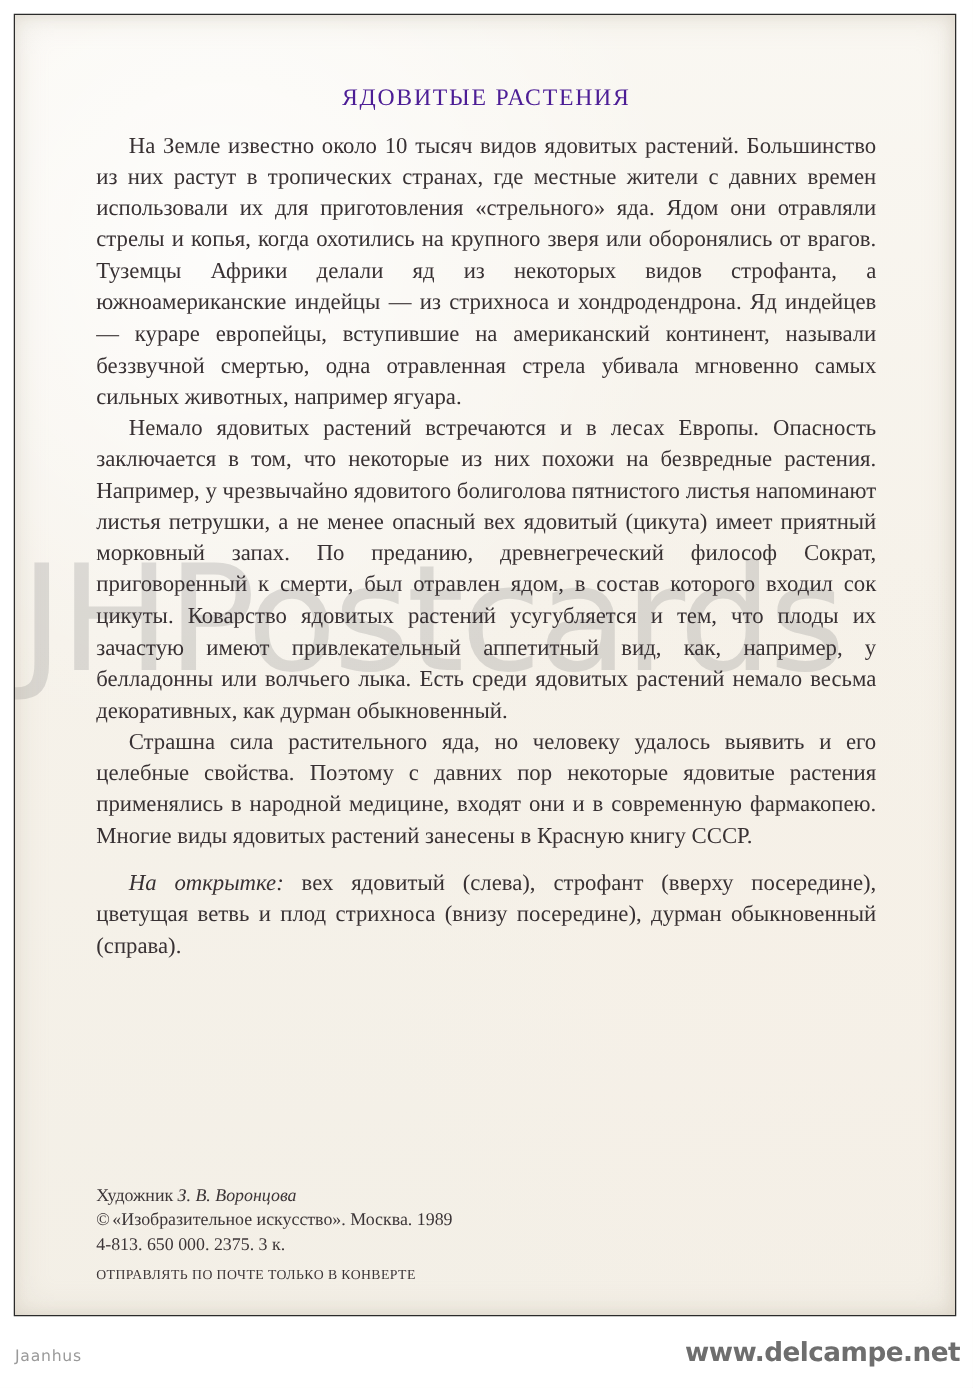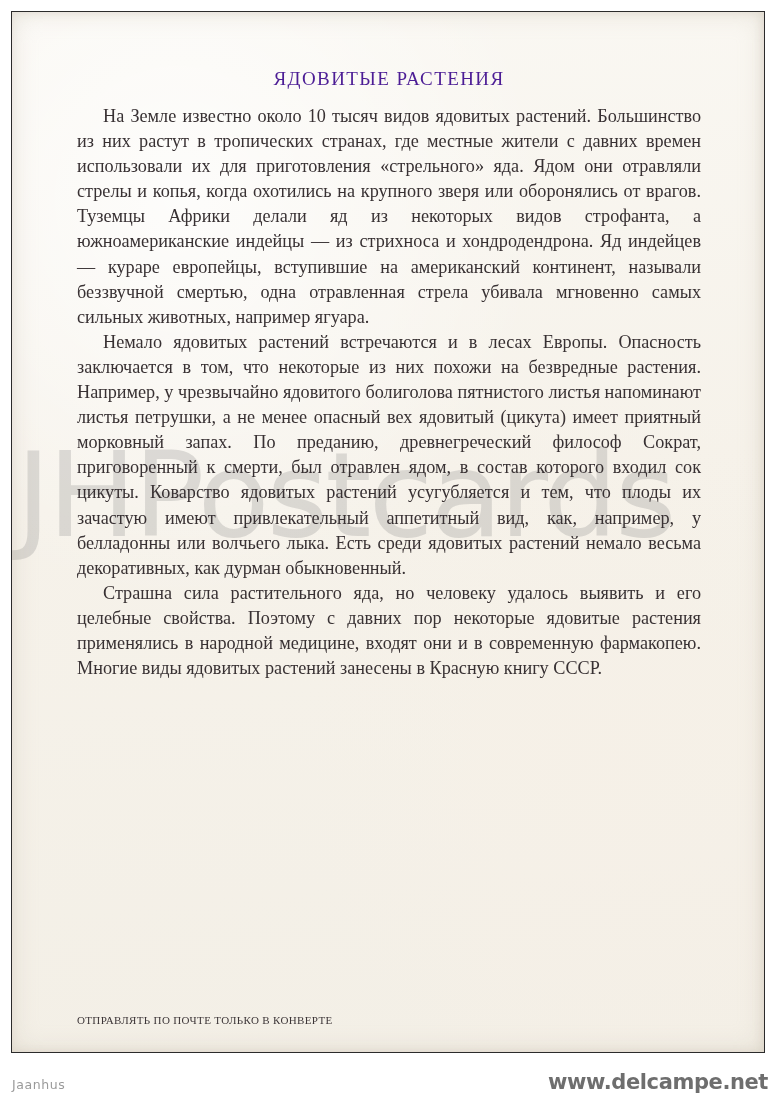--- a/index.html
+++ b/index.html
@@ -185,23 +185,31 @@
       <h1 class="page-title">ЯДОВИТЫЕ РАСТЕНИЯ</h1>
 
       <div id="article">
 
         <p class="para">На Земле известно около 10 тысяч видов ядовитых растений. Большинство из них растут в тропических странах, где местные жители с давних времен использовали их для приготовления «стрельного» яда. Ядом они отравляли стрелы и копья, когда охотились на крупного зверя или оборонялись от врагов. Туземцы Африки делали яд из некоторых видов строфанта, а южноамериканские индейцы — из стрихноса и хондродендрона. Яд индейцев — кураре европейцы, вступившие на американский континент, называли беззвучной смертью, одна отравленная стрела убивала мгновенно самых сильных животных, например ягуара.</p>
 
         <p class="para">Немало ядовитых растений встречаются и в лесах Европы. Опасность заключается в том, что некоторые из них похожи на безвредные растения. Например, у чрезвычайно ядовитого болиголова пятнистого листья напоминают листья петрушки, а не менее опасный вех ядовитый (цикута) имеет приятный морковный запах. По преданию, древнегреческий философ Сократ, приговоренный к смерти, был отравлен ядом, в состав которого входил сок цикуты. Коварство ядовитых растений усугубляется и тем, что плоды их зачастую имеют привлекательный аппетитный вид, как, например, у белладонны или волчьего лыка. Есть среди ядовитых растений немало весьма декоративных, как дурман обыкновенный.</p>
 
         <p class="para">Страшна сила растительного яда, но человеку удалось выявить и его целебные свойства. Поэтому с давних пор некоторые ядовитые растения применялись в народной медицине, входят они и в современную фармакопею. Многие виды ядовитых растений занесены в Красную книгу СССР.</p>
 
+        <p class="para spaced"><span class="italic-lead">На открытке:</span><span> вех ядовитый (слева), строфант (вверху посередине), цветущая ветвь и плод стрихноса (внизу посередине), дурман обыкновенный (справа).</span></p>
 
       </div>
 
+      <div id="colophon">
+        <p class="colophon-line"><span>Художник </span><span class="artist-name">З. В. Воронцова</span></p>
+
+        <p class="colophon-line"><span class="copy-mark">©</span><span>«Изобразительное искусство». Москва. 1989</span></p>
+
+        <p class="colophon-line">4-813. 650 000. 2375. 3 к.</p>
+      </div>
 
       <p id="mail-notice">ОТПРАВЛЯТЬ ПО ПОЧТЕ ТОЛЬКО В КОНВЕРТЕ</p>
 
     </div>
 
     <div id="edge-shade"></div>
   </div>
 </div>
 
 <div id="bottom-bar">

